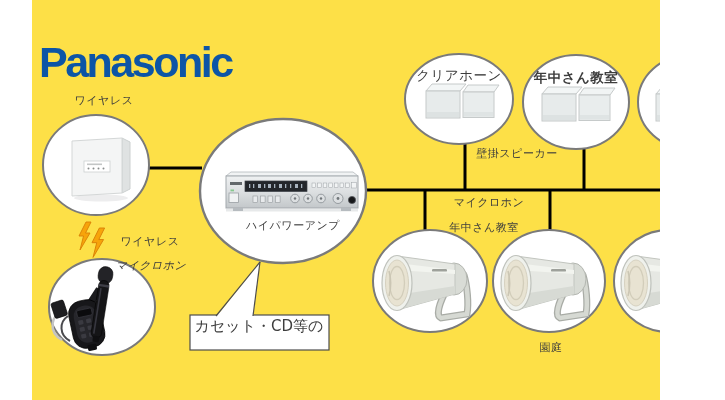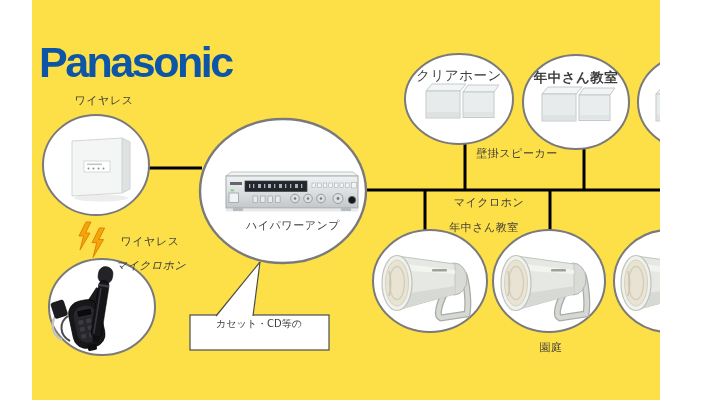--- a/index.html
+++ b/index.html
@@ -11,21 +11,21 @@
   #scene{position:absolute;left:0;top:0;z-index:1;}
   .lbl{
     position:absolute;z-index:2;color:#3d3d3d;font-size:11px;line-height:1.15;
     white-space:nowrap;transform:translateX(-50%);letter-spacing:0.5px;
   }
   .logo{
     position:absolute;left:7px;top:38px;z-index:2;transform:none;
     font-family:"Liberation Sans","DejaVu Sans",sans-serif;
     font-weight:bold;font-size:43px;color:#0d55a6;letter-spacing:-2.5px;white-space:nowrap;
   }
-  .callout-text{font-size:10px;letter-spacing:0;}
+  .callout-text{font-size:15px;letter-spacing:0;}
   .classroom{font-size:13.5px;}
   .small{font-size:13px;}
 </style>
 </head>
 <body>
 
 <div id="stage">
 
   <svg id="scene" width="725" height="400" viewBox="0 0 725 400">
     <defs>

